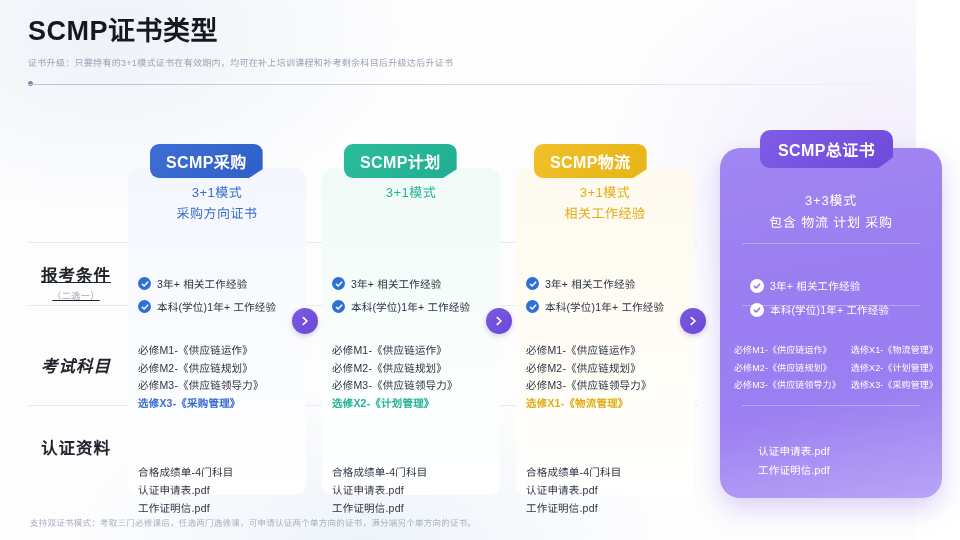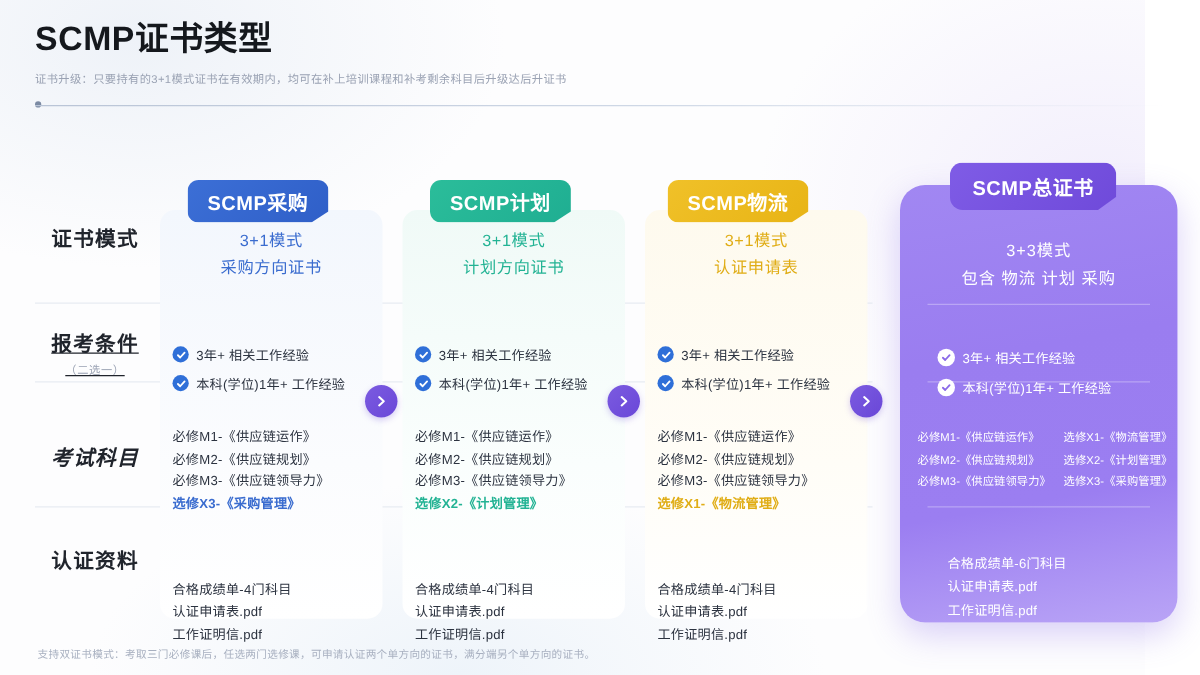--- a/index.html
+++ b/index.html
@@ -334,23 +334,20 @@
   <div class="header">
     <div class="title">SCMP证书类型</div>
     <div class="subtitle">证书升级：只要持有的3+1模式证书在有效期内，均可在补上培训课程和补考剩余科目后升级达后升证书</div>
   </div>
   <div class="hrule-dot"></div>
   <div class="hrule"></div>
 
   <div class="grid">
 
     <div class="rowlabels">
-      <div class="rowlabel r1">
-        <span>证书模式</span>
-      </div>
       <div class="rowlabel r2">
         <span>报考条件</span>
         <small>（二选一）</small>
       </div>
       <div class="rowlabel r3">
         <span>考试科目</span>
       </div>
       <div class="rowlabel r4">
         <span>认证资料</span>
       </div>
@@ -396,21 +393,20 @@
         <div class="mat">认证申请表.pdf</div>
         <div class="mat">工作证明信.pdf</div>
       </div>
     </div>
 
     <div class="col c2">
       <div class="panel"></div>
       <div class="badge">SCMP计划</div>
       <div class="mode">
         <div>3+1模式</div>
-        <div>计划方向证书</div>
       </div>
       <div class="reqs">
         <div class="req">
           <span class="chk">
               <svg viewBox="0 0 12 12">
                 <path d="M2 6.3 L4.7 9 L10 3.2" fill="none" stroke="#fff" stroke-width="2.2" stroke-linecap="round" stroke-linejoin="round"></path>
               </svg>
             </span>
           <span>3年+ 相关工作经验</span>
         </div>
@@ -434,21 +430,21 @@
         <div class="mat">认证申请表.pdf</div>
         <div class="mat">工作证明信.pdf</div>
       </div>
     </div>
 
     <div class="col c3">
       <div class="panel"></div>
       <div class="badge">SCMP物流</div>
       <div class="mode">
         <div>3+1模式</div>
-        <div>认证申请表</div>
+        <div>相关工作经验</div>
       </div>
       <div class="reqs">
         <div class="req">
           <span class="chk">
               <svg viewBox="0 0 12 12">
                 <path d="M2 6.3 L4.7 9 L10 3.2" fill="none" stroke="#fff" stroke-width="2.2" stroke-linecap="round" stroke-linejoin="round"></path>
               </svg>
             </span>
           <span>3年+ 相关工作经验</span>
         </div>
@@ -527,21 +523,20 @@
           <div class="hl-subj">必修M3-《供应链领导力》</div>
         </div>
         <div class="hl-subcol">
           <div class="hl-subj">选修X1-《物流管理》</div>
           <div class="hl-subj">选修X2-《计划管理》</div>
           <div class="hl-subj">选修X3-《采购管理》</div>
         </div>
       </div>
 
       <div class="hl-materials">
-        <div class="hl-mat">合格成绩单-6门科目</div>
         <div class="hl-mat">认证申请表.pdf</div>
         <div class="hl-mat">工作证明信.pdf</div>
       </div>
     </div>
 
   </div>
 
   <div class="footer">支持双证书模式：考取三门必修课后，任选两门选修课，可申请认证两个单方向的证书，满分端另个单方向的证书。</div>
 </div>
 

